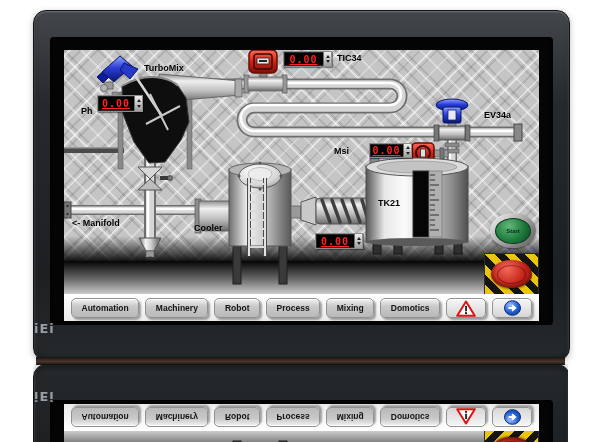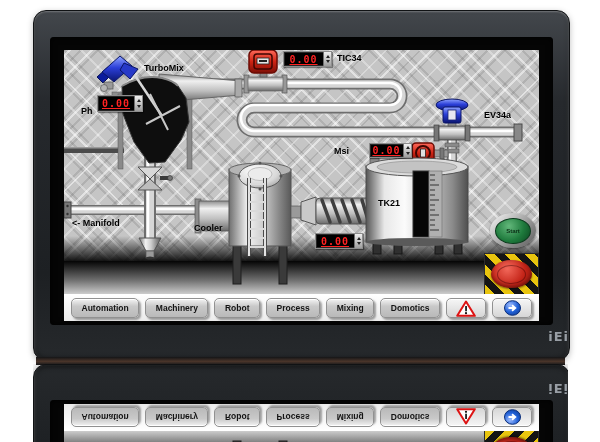--- a/index.html
+++ b/index.html
@@ -6,21 +6,21 @@
   .stage{position:relative;width:600px;height:442px;background:#fff;overflow:hidden;font-family:"Liberation Sans",sans-serif;}
 
   
   .panel{position:absolute;left:33px;top:10px;width:535px;height:349px;border-radius:13px;
     background:linear-gradient(180deg,#43474c,#26292d 26%,#1d2023 75%,#26292c);
     border:1px solid #101214;
     box-shadow:inset 0 1px 2px rgba(255,255,255,.25),inset 0 -2px 5px rgba(0,0,0,.55),
       inset 2px 0 3px rgba(255,255,255,.07),inset -2px 0 3px rgba(255,255,255,.07),0 2px 6px rgba(0,0,0,.25);}
   .screen-frame{position:absolute;left:16px;top:26px;width:503px;height:288px;background:#050505;border-radius:4px;box-shadow:inset 0 0 6px #000;}
   .screen{position:absolute;left:14px;top:13px;width:475px;height:271px;overflow:hidden;background:#c6c6c6;}
-  .logo{position:absolute;left:0;right:0;bottom:16px;text-align:right;color:#989ea5;font:bold 13px "DejaVu Sans",sans-serif;letter-spacing:1px;}
+  .logo{position:absolute;left:0;right:0;bottom:24px;text-align:left;color:#989ea5;font:bold 13px "DejaVu Sans",sans-serif;letter-spacing:1px;}
 
   
   .plate{position:absolute;left:0;top:0;width:475px;height:211px;z-index:1;background-color:#c5c5c5;background-image:
     repeating-linear-gradient(45deg,rgba(255,255,255,.5) 0 2px,rgba(255,255,255,0) 2px 16px),
     repeating-linear-gradient(-45deg,rgba(255,255,255,.5) 0 2px,rgba(255,255,255,0) 2px 16px),
     repeating-linear-gradient(45deg,rgba(70,70,70,.16) 4px 6px,rgba(0,0,0,0) 6px 16px),
     repeating-linear-gradient(-45deg,rgba(70,70,70,.16) 4px 6px,rgba(0,0,0,0) 6px 16px);}
   .plate-shadow{position:absolute;left:0;top:186px;width:475px;height:25px;z-index:2;background:linear-gradient(180deg,rgba(0,0,0,0),rgba(0,0,0,.9));}
   .band{position:absolute;left:0;top:211px;width:475px;height:33px;z-index:2;background:linear-gradient(180deg,#040404,#6f6f6f 58%,#cccccc);}
   .process-svg{position:absolute;left:0;top:0;z-index:3;}

